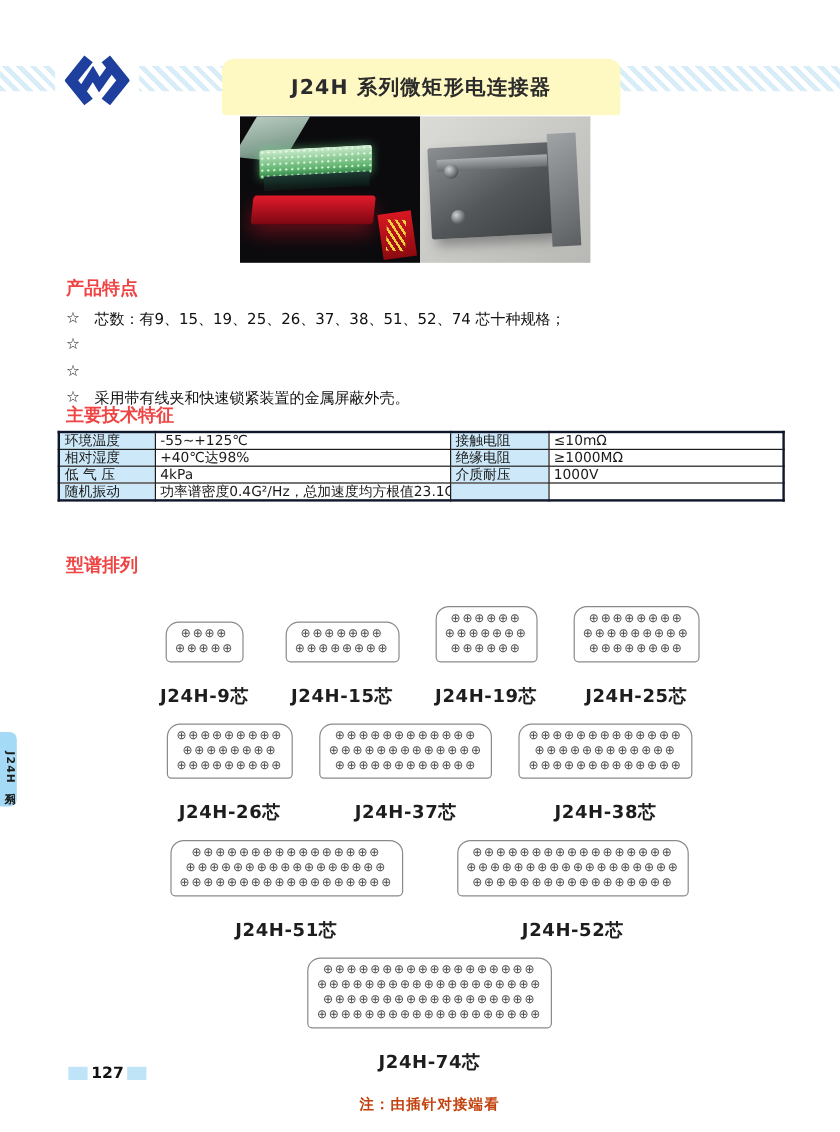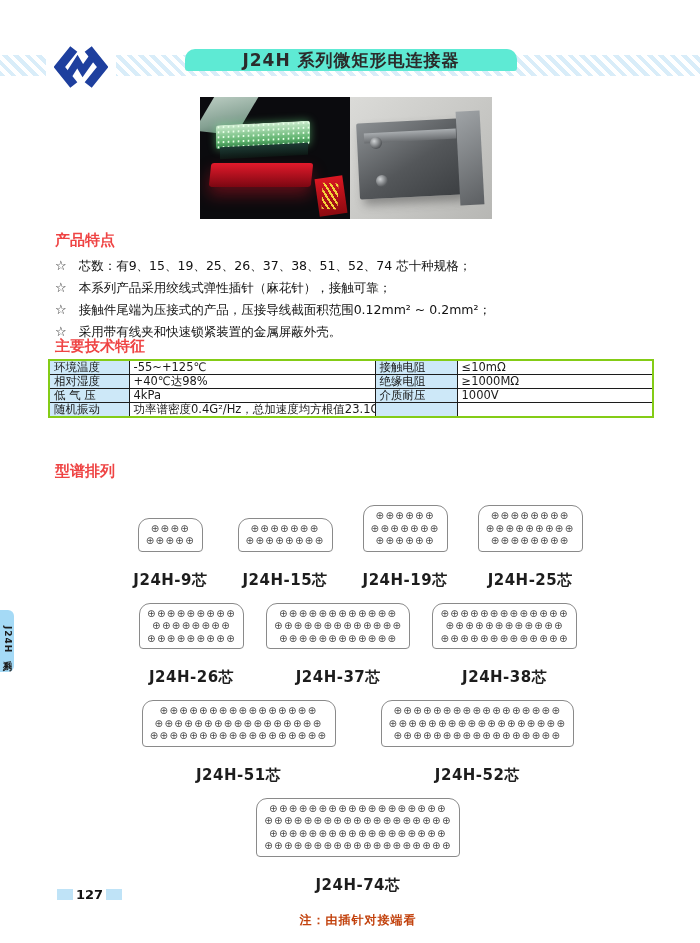--- a/index.html
+++ b/index.html
@@ -5,22 +5,22 @@
   * { margin:0; padding:0; box-sizing:border-box; }
   html,body { background:#ffffff; }
   body { width:700px; height:943px; position:relative; overflow:hidden;
          font-family:"DejaVu Sans","Liberation Sans",sans-serif; color:#1a1a1a; }
 
   
   .hatch-band { position:absolute; top:55px; left:0; width:700px; height:21px;
     background:repeating-linear-gradient(45deg,#d9edf9 0 4px,#ffffff 4px 8px); }
   .logo-box { position:absolute; top:36px; left:46px; width:70px; height:62px;
     background:#fff; display:flex; align-items:center; justify-content:center; }
-  .title-banner { position:absolute; top:49px; left:185px; width:332px; height:22px;
-    background:#5eead4; border-radius:10px 10px 3px 3px;
+  .title-banner { position:absolute; top:49px; left:185px; width:332px; height:47px;
+    background:#fef9c3; border-radius:10px 10px 3px 3px;
     display:flex; align-items:center; justify-content:center;
     font-size:17px; font-weight:bold; letter-spacing:1px; color:#2b2b2b; }
 
   
   .photos { position:absolute; top:97px; left:200px; width:292px; height:122px; display:flex; }
   .photo-dark { width:150px; height:122px; background:#0b0b0e; position:relative; overflow:hidden; }
   .pd-cable { position:absolute; top:-8px; left:6px; width:44px; height:44px;
     background:linear-gradient(160deg,#d8e8de,#8fae9e 70%,#5d7c6d); transform:skewX(-26deg) rotate(6deg); opacity:.92; }
   .pd-conn { position:absolute; top:26px; left:16px; width:94px; height:24px; border-radius:3px;
     background:radial-gradient(circle at 50% 40%, #e8ffe8 0.7px, transparent 1.1px) 0 0/5px 5px,
@@ -57,21 +57,21 @@
   
   .feature-list { position:absolute; top:255px; left:55px; width:600px; }
   .feature-item { display:flex; align-items:flex-start; font-size:12.5px; line-height:22px; color:#111; }
   .feature-item .star { margin-right:12px; font-size:13px; color:#222; }
 
   
   table.specs { position:absolute; top:359px; left:48px; width:604px;
     border-collapse:collapse; table-layout:fixed; }
   table.specs td { border:1px solid #1c1c1c; font-size:11.5px; line-height:13px;
     padding:0 4px; height:14px; white-space:nowrap; overflow:hidden; }
-  table.specs { border:2px solid #84cc16; }
+  table.specs { border:2px solid #0f172a; }
   table.specs td.lbl { background:#cde8f8; }
   col.c1 { width:80px; } col.c2 { width:246px; } col.c3 { width:82px; } col.c4 { width:196px; }
 
   
   .pinout-area { position:absolute; top:505px; left:48px; width:620px;
     display:flex; flex-direction:column; align-items:center; gap:13px; }
   .diagram-row { display:flex; align-items:flex-end; }
   .r-gap-30 { gap:30px; } .r-gap-22 { gap:22px; } .r-gap-45 { gap:45px; }
   .connector { display:flex; flex-direction:column; align-items:center; }
   .shell { border:1px solid #8a8a8a; border-radius:11px 11px 4px 4px;
@@ -124,25 +124,23 @@
 </div>
 
 <div class="section-heading" id="h-features">产品特点</div>
 <div class="feature-list">
     <div class="feature-item">
       <span class="star">☆</span>
       <span>芯数：有9、15、19、25、26、37、38、51、52、74 芯十种规格；</span>
     </div>
     <div class="feature-item">
       <span class="star">☆</span>
-      <span>本系列产品采用绞线式弹性插针（麻花针），接触可靠；</span>
-    </div>
-    <div class="feature-item">
-      <span class="star">☆</span>
-      <span>接触件尾端为压接式的产品，压接导线截面积范围0.12mm² ~ 0.2mm²；</span>
+    </div>
+    <div class="feature-item">
+      <span class="star">☆</span>
     </div>
     <div class="feature-item">
       <span class="star">☆</span>
       <span>采用带有线夹和快速锁紧装置的金属屏蔽外壳。</span>
     </div>
   </div>
 
 <div class="section-heading" id="h-specs">主要技术特征</div>
 <table class="specs">
   <colgroup>

